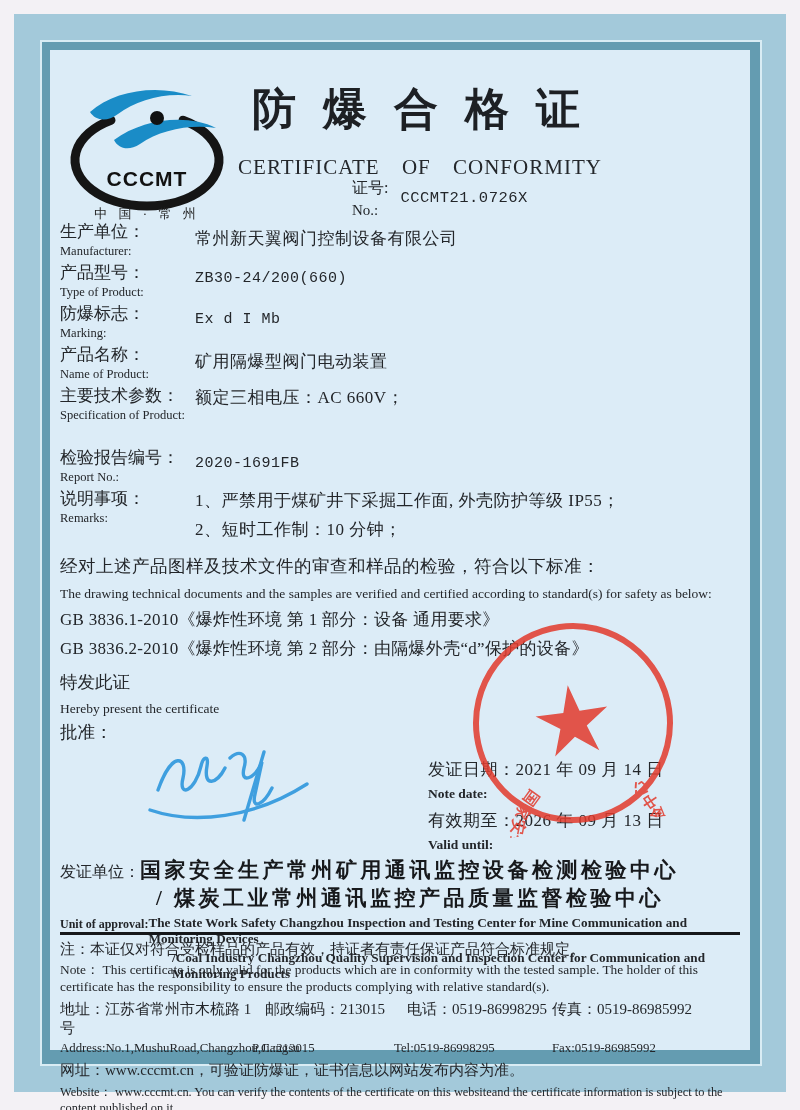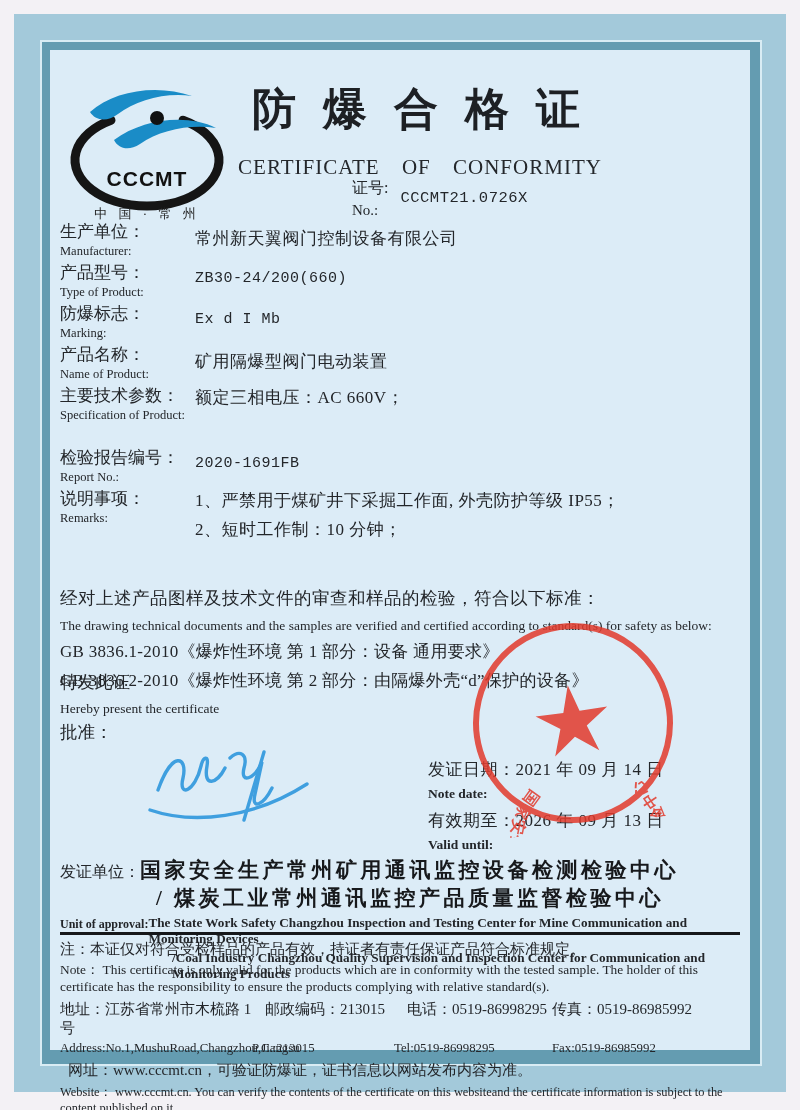--- a/index.html
+++ b/index.html
@@ -26,21 +26,21 @@
   .frow{display:flex;min-height:40px;margin-bottom:1px;}
   .fl{width:135px;flex:none;}
   .fl-zh{font-size:17px;}
   .fl-en{font-size:12.5px;margin-top:1px;}
   .fv{font-size:17px;padding-top:7px;letter-spacing:.5px;}
   .fv.mono{font-family:"Liberation Mono","DejaVu Sans Mono",monospace;font-size:15px;padding-top:9px;}
   .row-gap{margin-top:22px;}
   .fv-line2{margin-top:6px;}
 
   
-  .standards{position:absolute;left:10px;top:536px;right:10px;}
+  .standards{position:absolute;left:10px;top:504px;right:10px;}
   .std-zh{font-size:17.5px;letter-spacing:.5px;}
   .std-en{font-size:13.5px;margin-top:8px;}
   .std-line{font-size:17px;margin-top:6px;letter-spacing:.3px;}
 
   
   .issue{position:absolute;left:10px;top:620px;right:10px;height:200px;}
   .hereby-zh{font-size:17.5px;}
   .hereby-en{font-size:13.5px;margin-top:7px;}
   .approve-zh{font-size:17.5px;margin-top:3px;}
   .approve-en{font-size:13.5px;margin-top:6px;}
@@ -60,21 +60,21 @@
   .ap-en-label{font-size:12px;font-weight:bold;flex:none;padding-top:2px;}
   .ap-en{font-size:13.2px;font-weight:bold;}
   .ap-en2{padding-left:112px;margin-top:3px;}
 
   
   .footer{position:absolute;left:10px;top:882px;right:10px;border-top:3px solid #15171a;padding-top:5px;}
   .note-zh{font-size:15px;line-height:1.25;}
   .note-en{font-size:13.4px;line-height:1.3;margin-top:2px;}
   .addr-zh{display:grid;grid-template-columns:205px 142px 145px 1fr;font-size:15px;margin-top:4px;}
   .addr-en{display:grid;grid-template-columns:192px 142px 158px 1fr;font-size:12.8px;margin-top:3px;}
-  .web-zh{font-size:15px;margin-top:5px;margin-left:8px;}
+  .web-zh{font-size:15px;margin-top:5px;}
   .web-en{font-size:12.4px;margin-top:4px;}
 </style>
 </head>
 <body>
 
 <div class="page">
   <div class="frame1">
     <div class="frame2">
       <div class="paper">
         <div class="content">

